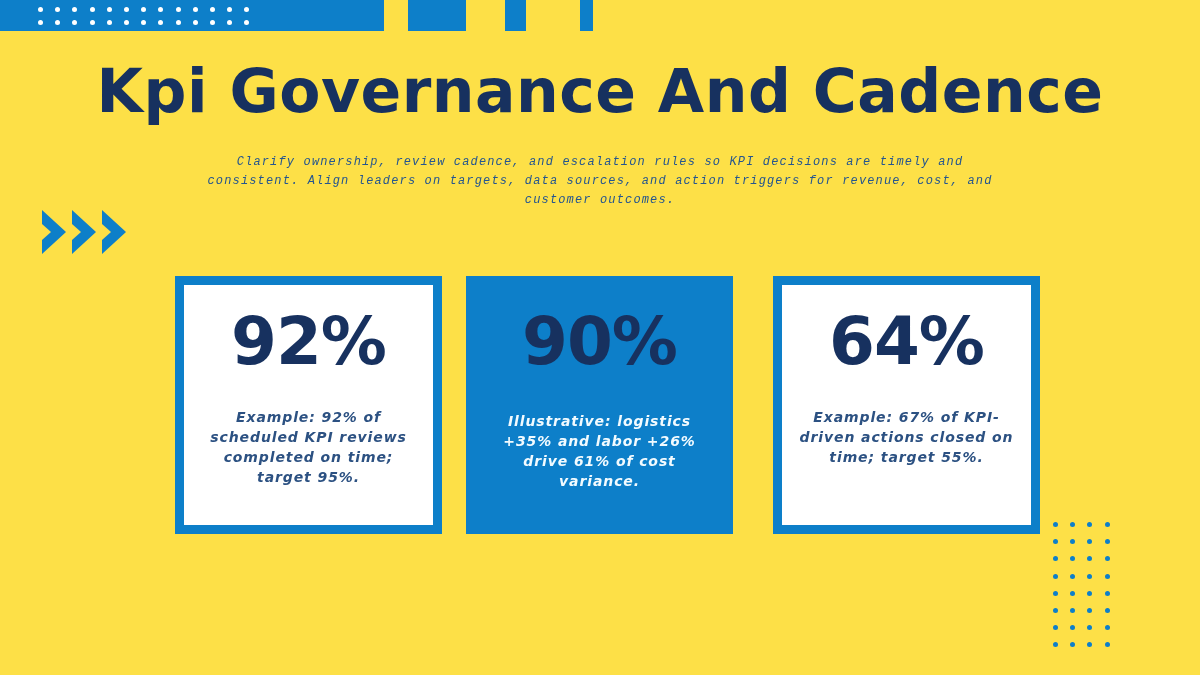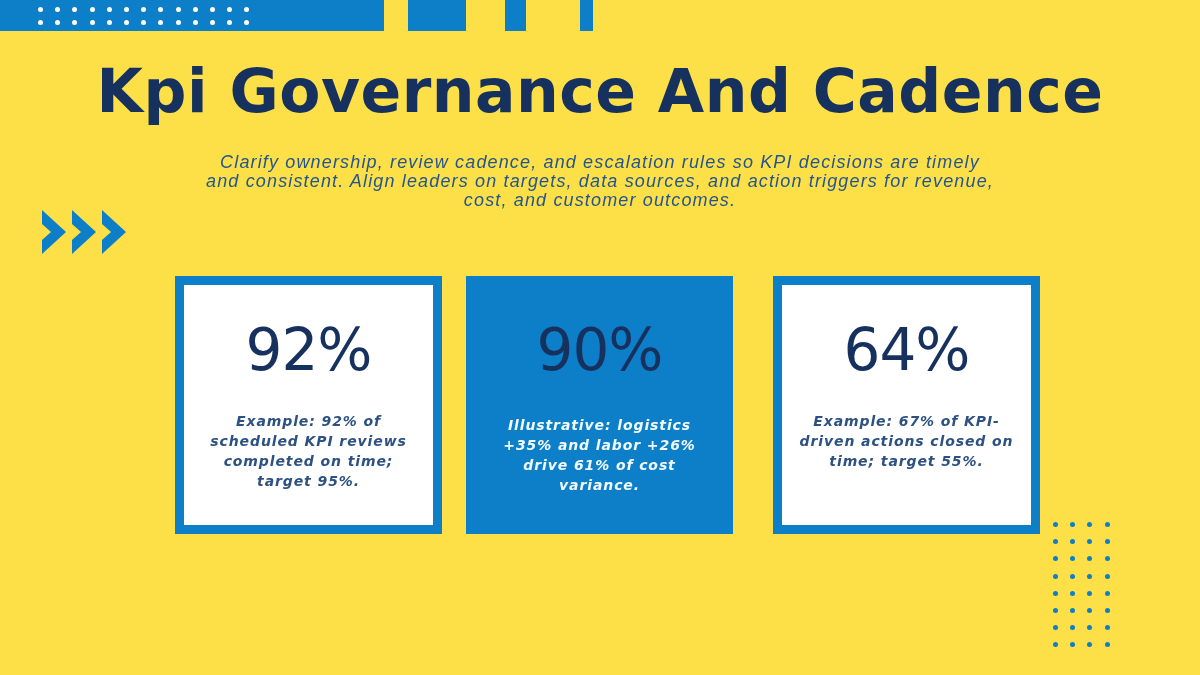--- a/index.html
+++ b/index.html
@@ -77,23 +77,23 @@
     white-space: nowrap;
   }
 
   
   .subtitle {
     position: absolute;
     left: 205px;
     top: 153px;
     width: 790px;
     text-align: center;
-    font-family: Liberation Sans, sans-serif;
+    font-family: Liberation Mono, monospace;
     font-style: italic;
-    font-size: 18px;
+    font-size: 12px;
     letter-spacing: 1.15px;
     line-height: 19px;
     color: #24558f;
   }
 
   
   .chevrons {
     position: absolute;
     left: 40px;
     top: 208px;
@@ -141,25 +141,25 @@
     border: 9px solid #0d7fc9;
   }
 
   .card.filled {
     background: #0d7fc9;
     border: 9px solid #0d7fc9;
   }
 
   .card-stat {
     font-family: "DejaVu Sans", sans-serif;
-    font-size: 58px;
-    font-weight: 400;
+    font-size: 66px;
+    font-weight: 700;
     color: #17315f;
     line-height: 1;
-    margin-top: 36px;
+    margin-top: 24px;
     letter-spacing: -1px;
   }
 
   .card-desc {
     font-family: "DejaVu Sans", sans-serif;
     font-style: italic;
     font-size: 14px;
     font-weight: 600;
     letter-spacing: 0.9px;
     line-height: 20px;

